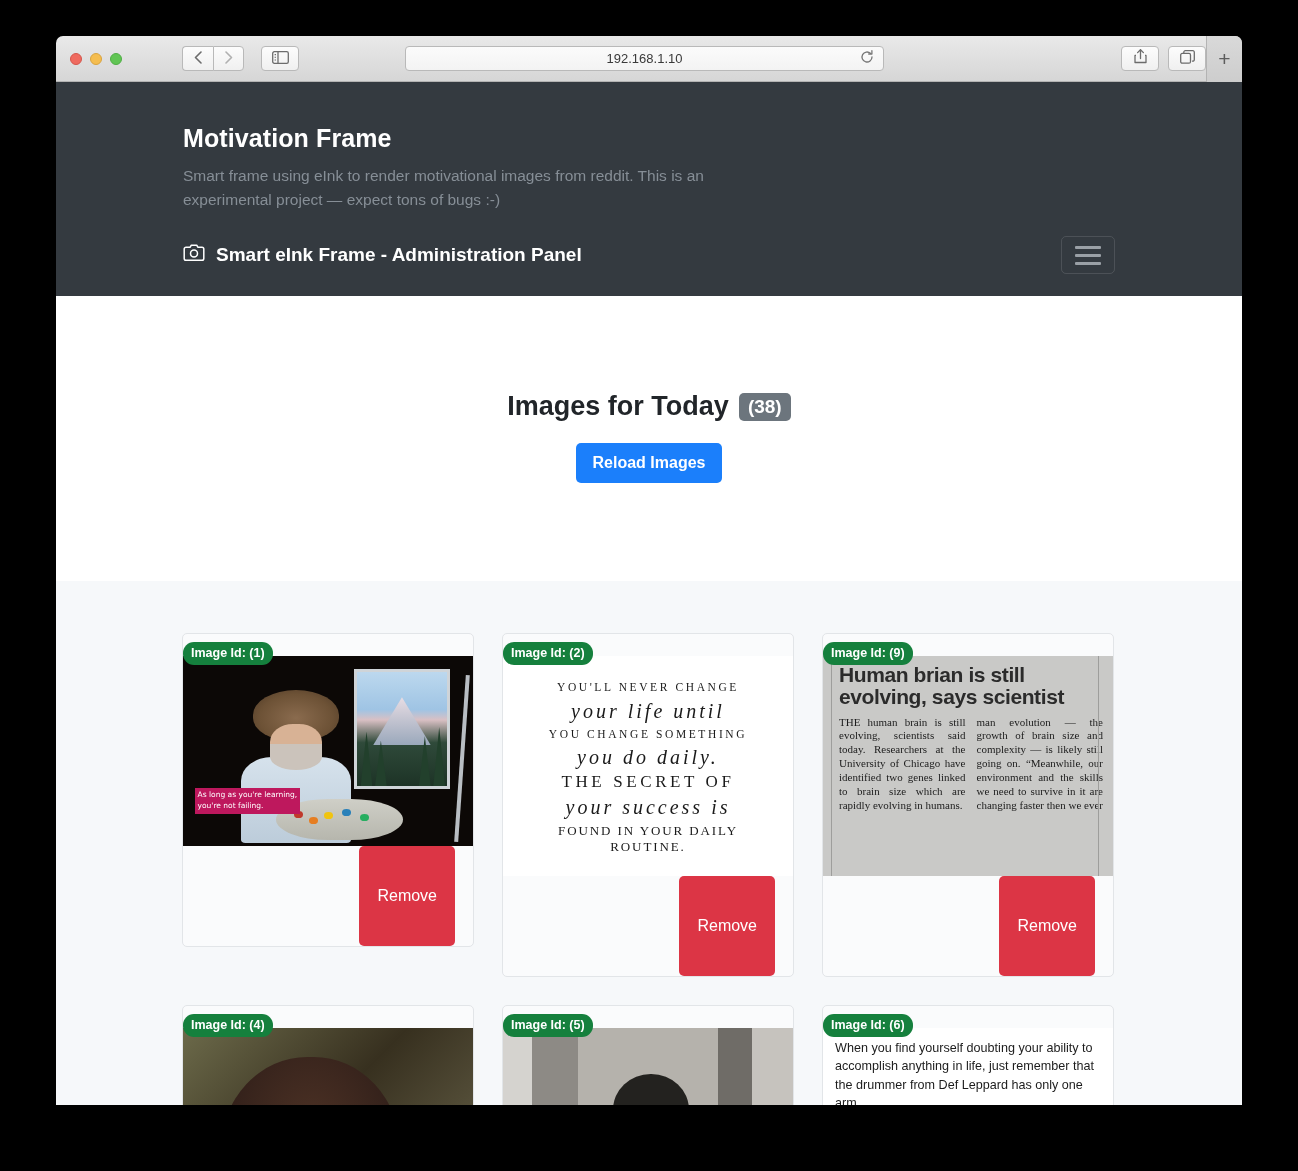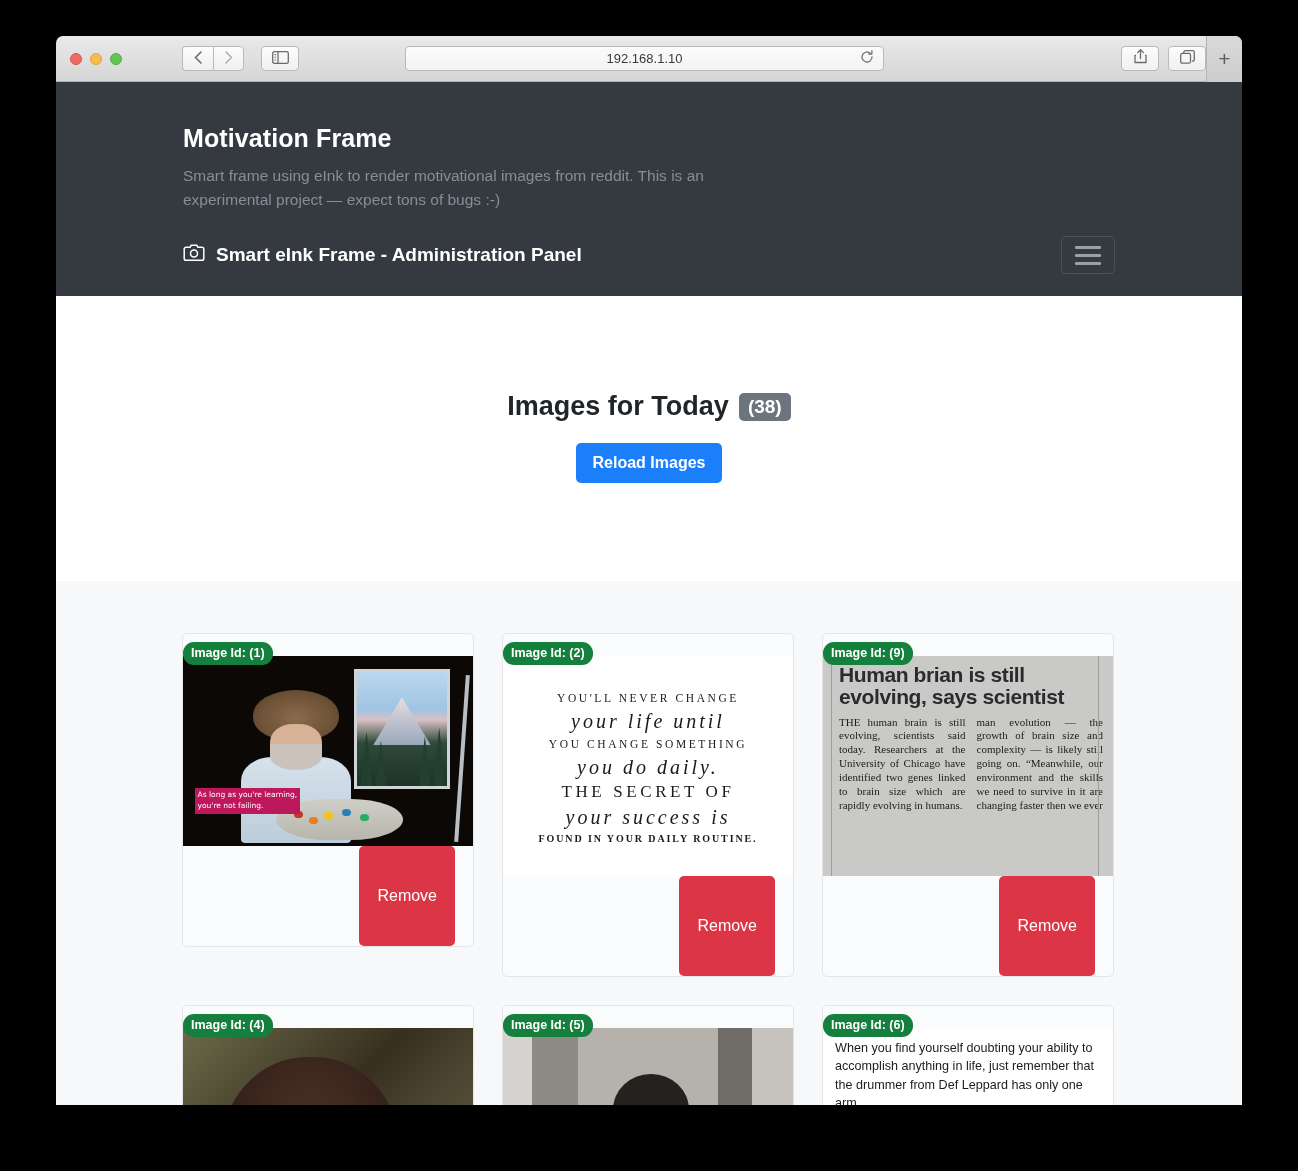--- a/index.html
+++ b/index.html
@@ -188,21 +188,21 @@
 
   .img-quote {
     background: #fff; color: #1a1a1a;
     display: flex; flex-direction: column; align-items: center; justify-content: center;
     text-align: center; padding: 8px 16px;
     font-family: "Liberation Serif", serif;
   }
   .q-caps { font-size: 11.5px; letter-spacing: 2.6px; line-height: 1.85; }
   .q-ital { font-size: 20px; font-style: italic; letter-spacing: 3px; line-height: 1.25; }
   .q-caps-lg { font-size: 17px; letter-spacing: 3.6px; line-height: 1.45; }
-  .q-small { font-size: 10px; letter-spacing: 1.9px; margin-top: 3px; font-weight: bold; }
+  .q-small { font-size: 13px; letter-spacing: 1.9px; margin-top: 3px; }
 
   .img-news {
     background: #c9c9c7; color: #1c1c1c; padding: 8px 10px 0 16px;
     font-family: "Liberation Serif", serif; position: relative;
   }
   .news-head {
     font-family: Liberation Sans, sans-serif;
     font-weight: bold; font-size: 21px; line-height: 1.06;
     letter-spacing: -.4px; color: #2b2b2b;
   }

